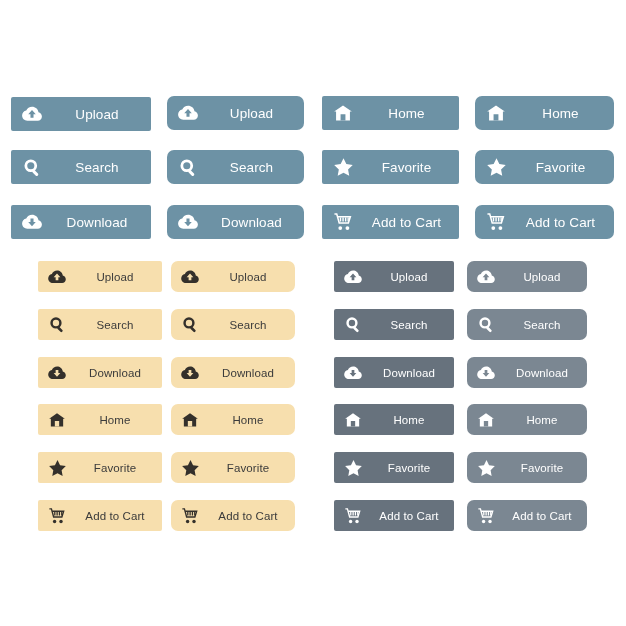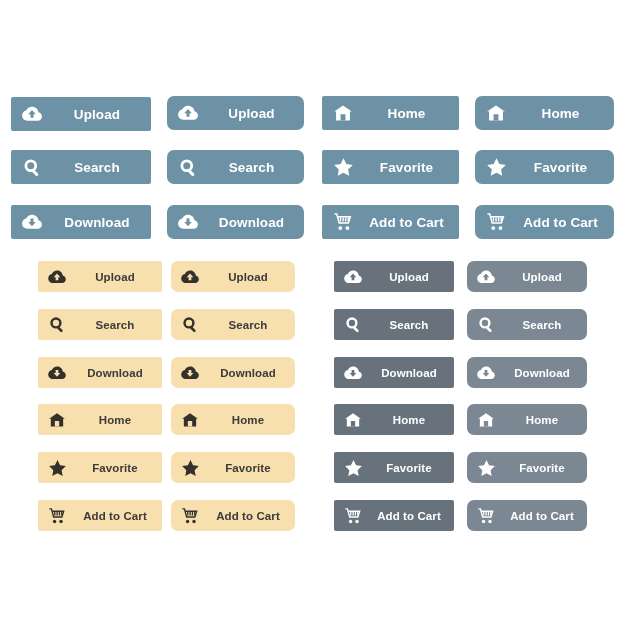--- a/index.html
+++ b/index.html
@@ -3,21 +3,21 @@
 <meta charset="utf-8">
 <style>
   html,body{margin:0;padding:0;}
   body{
     width:626px;height:626px;
     background:#ffffff;
     font-family:"Liberation Sans", sans-serif;
     overflow:hidden;
     position:relative;
   }
-  #stage{position:absolute;left:0;top:0;width:626px;height:444px;font-weight:bold;}
+  #stage{position:absolute;left:0;top:0;width:626px;height:444px;}
 
   .btn{
     position:absolute;
     display:flex;
     align-items:center;
     box-sizing:border-box;
     user-select:none;
     overflow:hidden;
   }
   .btn .ico{

